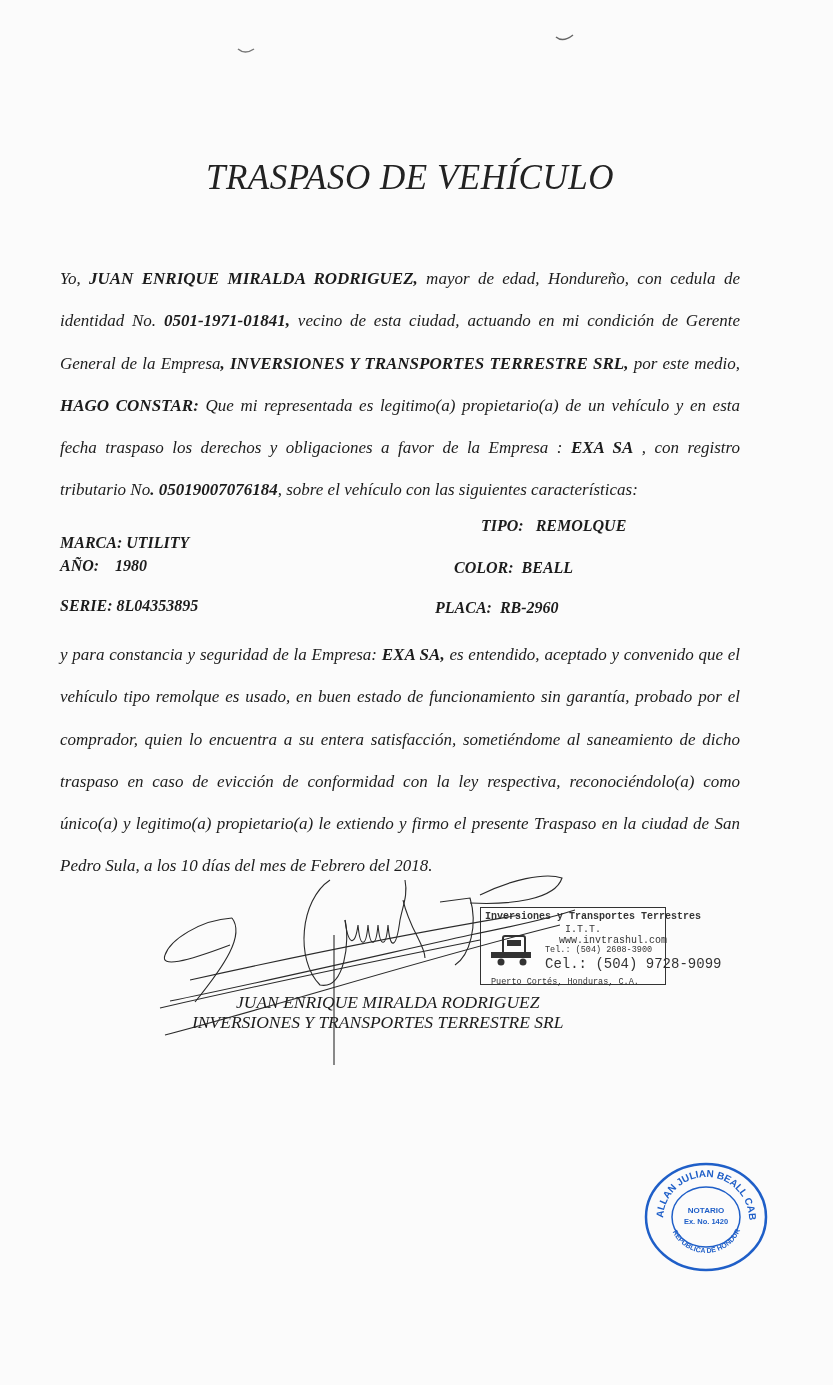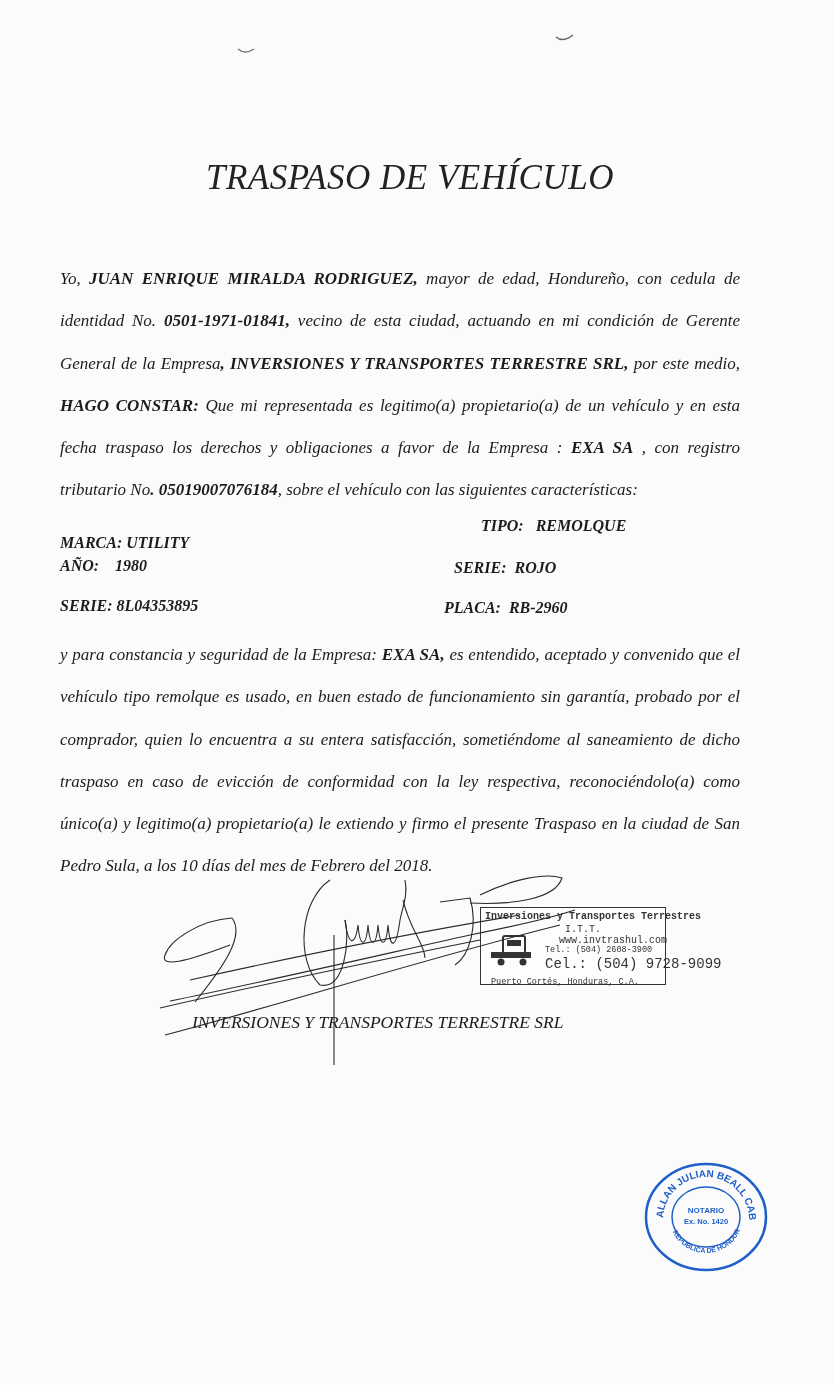--- a/index.html
+++ b/index.html
@@ -51,42 +51,43 @@
     <path d="M556 37 Q563 43 573 35" stroke="#666" stroke-width="1.5" fill="none"></path>
   </svg>
 
   <div class="title">TRASPASO DE VEHÍCULO</div>
 
   <div class="para p1"><span>Yo, </span><b>JUAN ENRIQUE MIRALDA RODRIGUEZ,</b><span> mayor de edad, Hondureño, con cedula de identidad No. </span><b>0501-1971-01841,</b><span> vecino de esta ciudad, actuando en mi condición de Gerente General de la Empresa</span><b>, INVERSIONES Y TRANSPORTES TERRESTRE SRL,</b><span>  por este medio, </span><b>HAGO CONSTAR:</b><span> Que mi representada  es legitimo(a) propietario(a) de un vehículo y en esta fecha traspaso los derechos y obligaciones a favor de la Empresa  : </span><b>EXA SA</b><span> , con registro tributario No</span><b>. 05019007076184</b><span>, sobre el vehículo con las siguientes características:</span></div>
 
   <div class="field" style="left:60px; top:534px;">MARCA: UTILITY</div>
   <div class="field" style="left:481px; top:517px;">TIPO:   REMOLQUE</div>
   <div class="field" style="left:60px; top:557px;">AÑO:    1980</div>
-  <div class="field" style="left:454px; top:559px;">SERIE:  ROJO</div>
+  <div class="field" style="left:454px; top:559px;">COLOR:  BEALL</div>
   <div class="field" style="left:60px; top:597px;">SERIE: 8L04353895</div>
-  <div class="field" style="left:444px; top:599px;">PLACA:  RB-2960</div>
+  <div class="field" style="left:435px; top:599px;">PLACA:  RB-2960</div>
 
   <div class="para p2"><span>y para constancia y seguridad de la Empresa: </span><b>EXA SA,</b><span> es entendido, aceptado y convenido que el vehículo tipo remolque  es usado, en buen estado de funcionamiento sin garantía, probado por el comprador, quien lo encuentra a su entera satisfacción, sometiéndome al saneamiento de dicho traspaso en caso de evicción de conformidad con la ley respectiva, reconociéndolo(a) como único(a) y legitimo(a) propietario(a) le extiendo y firmo el presente Traspaso en la ciudad de San Pedro Sula, a los 10 días del mes de Febrero del 2018.</span></div>
 
   <div class="stamp">
     <div class="s" style="left:4px; top:3px; font-size:10px; font-weight:bold;">Inversiones y Transportes Terrestres</div>
     <div class="s" style="left:84px; top:16px; font-size:10px; font-weight:normal;">I.T.T.</div>
     <div class="s" style="left:78px; top:27px; font-size:10px;">www.invtrashul.com</div>
     <div class="s" style="left:64px; top:37px; font-size:8.5px;">Tel.: (504) 2608-3900</div>
     <div class="s" style="left:64px; top:48px; font-size:14px;">Cel.: (504) 9728-9099</div>
     <div class="s" style="left:10px; top:69px; font-size:8.5px;">Puerto Cortés, Honduras, C.A.</div>
     <svg style="position:absolute; left:8px; top:24px;" width="50" height="36">
       <rect x="14" y="4" width="22" height="20" rx="2" fill="none" stroke="#333" stroke-width="2"></rect>
       <rect x="18" y="8" width="14" height="6" fill="#333"></rect>
       <rect x="2" y="20" width="40" height="6" fill="#333"></rect>
       <circle cx="12" cy="30" r="3.5" fill="#333"></circle>
       <circle cx="34" cy="30" r="3.5" fill="#333"></circle>
     </svg>
   </div>
 
+  <div class="sig-names" style="left:236px; top:992px;">JUAN ENRIQUE MIRALDA RODRIGUEZ</div>
   <div class="sig-names" style="left:192px; top:1012px;">INVERSIONES Y TRANSPORTES TERRESTRE SRL</div>
 
   <svg style="position:absolute; left:0; top:0;" width="833" height="1100">
     <g stroke="#2a2a2a" stroke-width="1.1" fill="none">
       <path d="M232 918 C200 920 170 940 165 955 C160 968 185 962 230 945"></path>
       <path d="M232 918 C245 935 225 965 195 1002"></path>
       <path d="M170 1001 C250 985 380 955 470 935 C520 925 560 915 575 910"></path>
       <path d="M165 1035 C280 1005 420 960 560 925"></path>
       <path d="M160 1008 C260 985 380 960 480 940"></path>
       <path d="M190 980 C280 960 400 935 520 915"></path>

